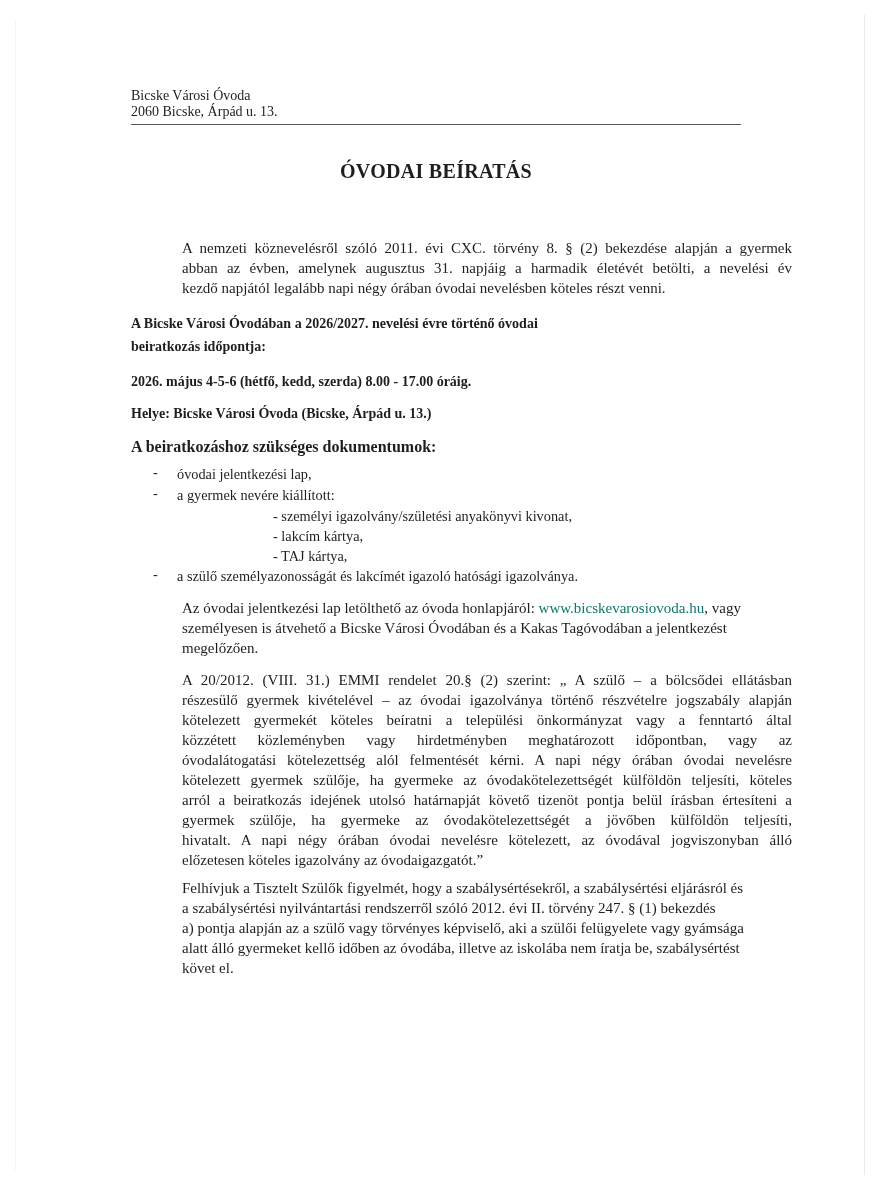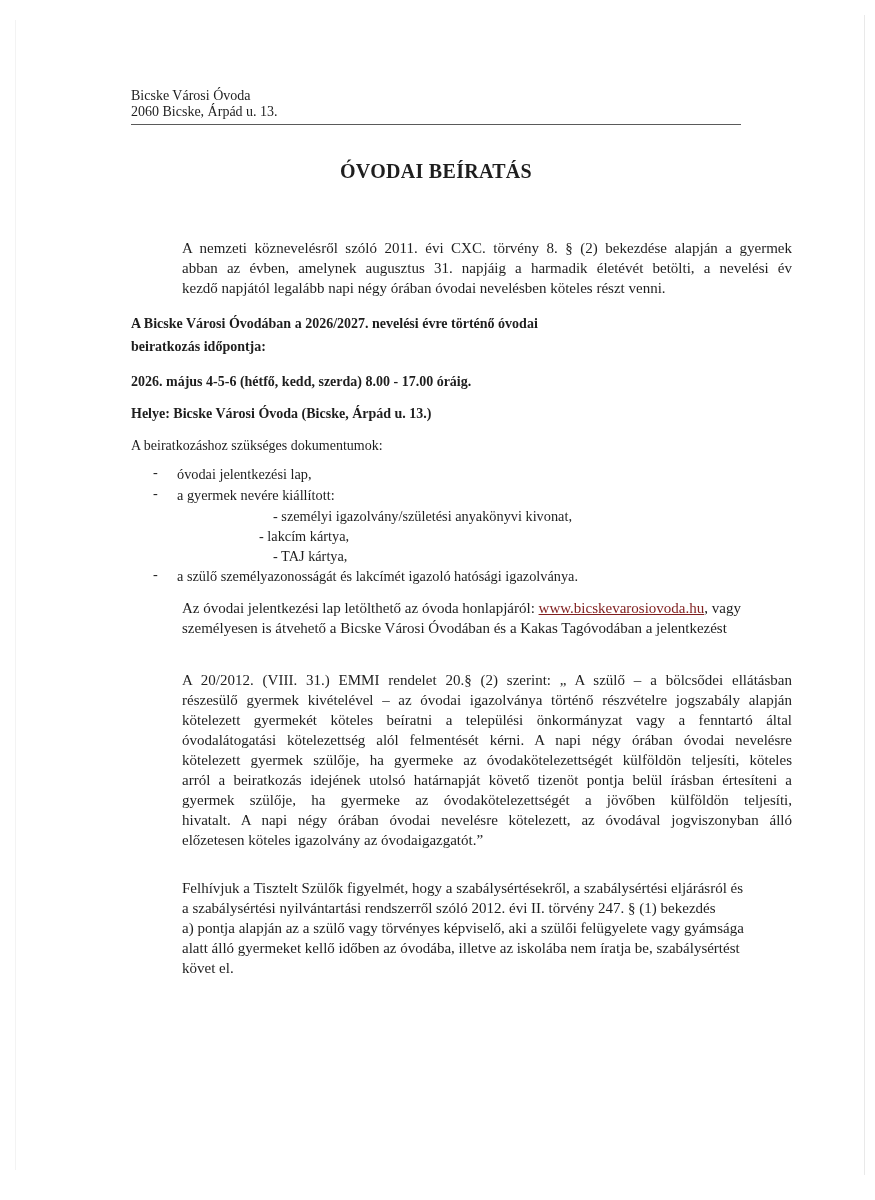--- a/index.html
+++ b/index.html
@@ -7,24 +7,24 @@
          font-family: "Liberation Serif", "DejaVu Serif", serif; color: #1e1e1e; }
   .scanline-right { position: absolute; left: 864px; top: 15px; width: 1px; height: 1160px; background: #e9e9e9; }
   .scanline-left { position: absolute; left: 15px; top: 20px; width: 1px; height: 1150px; background: #f3f3f3; }
   .page { position: absolute; left: 131px; top: 88px; width: 610px; }
   .header-addr { font-size: 14px; line-height: 16px; }
   .header-rule { position: absolute; left: 0; top: 36px; width: 610px; height: 1px; background: #5a5a5a; }
   .title { position: absolute; left: 0; top: 72px; width: 610px; text-align: center;
            font-size: 20px; font-weight: bold; letter-spacing: 0.3px; }
   .p { position: absolute; left: 8px; width: 610px; font-size: 15px; line-height: 20px; text-align: justify; margin-left: 43px; }
   .center-bold { position: absolute; left: 0; width: 610px; font-weight: bold; font-size: 14px; line-height: 23px; }
-  .subhead { position: absolute; left: 0; font-weight: normal; font-size: 14px; }
+  .subhead { position: absolute; left: 0; font-weight: bold; font-size: 16px; }
   .li { position: absolute; font-size: 14.3px; line-height: 20px; white-space: nowrap; }
   .dash { position: absolute; font-size: 14.3px; }
-  a.link { color: #7f1d1d; text-decoration: underline; }
+  a.link { color: #0f766e; }
 </style>
 </head>
 <body>
 
 <div class="scanline-right"></div>
 <div class="scanline-left"></div>
 
 <div class="page">
 
   <div class="header-addr">
@@ -49,37 +49,39 @@
   <div class="center-bold" style="top:314px;">Helye: Bicske Városi Óvoda (Bicske, Árpád u. 13.)</div>
 
   <div class="subhead" style="top:350px;">A beiratkozáshoz szükséges dokumentumok:</div>
 
   <div>
     <span class="dash" style="left:22px;top:376px;">-</span>
     <span class="li" style="left:46px;top:376px;">óvodai jelentkezési lap,</span>
     <span class="dash" style="left:22px;top:397px;">-</span>
     <span class="li" style="left:46px;top:397px;">a gyermek nevére kiállított:</span>
     <span class="li" style="left:142px;top:418px;">- személyi igazolvány/születési anyakönyvi kivonat,</span>
-    <span class="li" style="left:128px;top:438px;">- lakcím kártya,</span>
+    <span class="li" style="left:142px;top:438px;">- lakcím kártya,</span>
     <span class="li" style="left:142px;top:458px;">- TAJ kártya,</span>
     <span class="dash" style="left:22px;top:478px;">-</span>
     <span class="li" style="left:46px;top:478px;">a szülő személyazonosságát és lakcímét igazoló hatósági igazolványa.</span>
   </div>
 
   <div class="p" style="top:510px;">
     <div>
       <span>Az óvodai jelentkezési lap letölthető az óvoda honlapjáról: </span><a class="link">www.bicskevarosiovoda.hu</a><span>, vagy</span>
     </div>
     <div>személyesen is átvehető a Bicske Városi Óvodában és a Kakas Tagóvodában a jelentkezést</div>
+    <div>megelőzően.</div>
   </div>
 
   <div class="p" style="top:582px;">
     <div style="text-align-last:justify;">A 20/2012. (VIII. 31.) EMMI rendelet 20.§ (2) szerint: „ A szülő – a bölcsődei ellátásban</div>
     <div style="text-align-last:justify;">részesülő gyermek kivételével – az óvodai igazolványa történő részvételre jogszabály alapján</div>
     <div style="text-align-last:justify;">kötelezett gyermekét köteles beíratni a települési önkormányzat vagy a fenntartó által</div>
+    <div style="text-align-last:justify;">közzétett közleményben vagy hirdetményben meghatározott időpontban, vagy az</div>
     <div style="text-align-last:justify;">óvodalátogatási kötelezettség alól felmentését kérni. A napi négy órában óvodai nevelésre</div>
     <div style="text-align-last:justify;">kötelezett gyermek szülője, ha gyermeke az óvodakötelezettségét külföldön teljesíti, köteles</div>
     <div style="text-align-last:justify;">arról a beiratkozás idejének utolsó határnapját követő tizenöt pontja belül írásban értesíteni a</div>
     <div style="text-align-last:justify;">gyermek szülője, ha gyermeke az óvodakötelezettségét a jövőben külföldön teljesíti,</div>
     <div style="text-align-last:justify;">hivatalt. A napi négy órában óvodai nevelésre kötelezett, az óvodával jogviszonyban álló</div>
     <div>előzetesen köteles igazolvány az óvodaigazgatót.”</div>
   </div>
 
   <div class="p" style="top:790px;">
     <div>Felhívjuk a Tisztelt Szülők figyelmét, hogy a szabálysértésekről, a szabálysértési eljárásról és</div>

